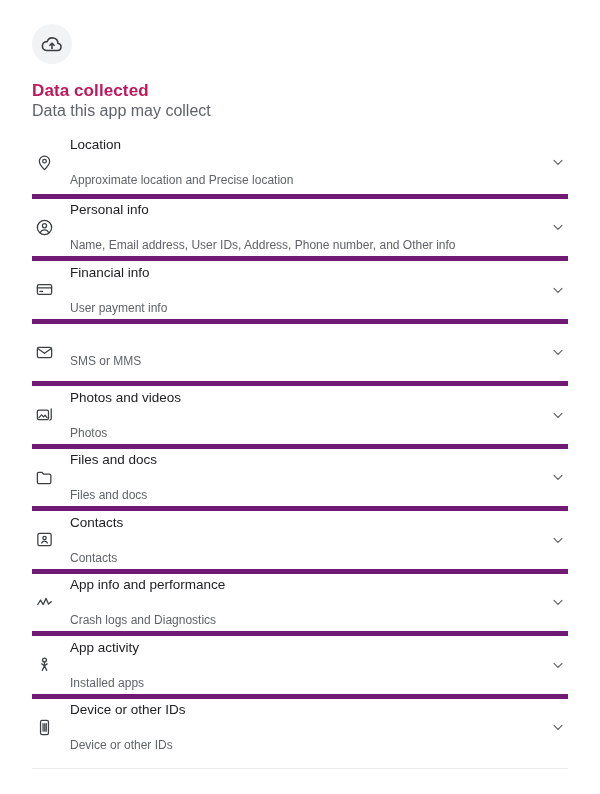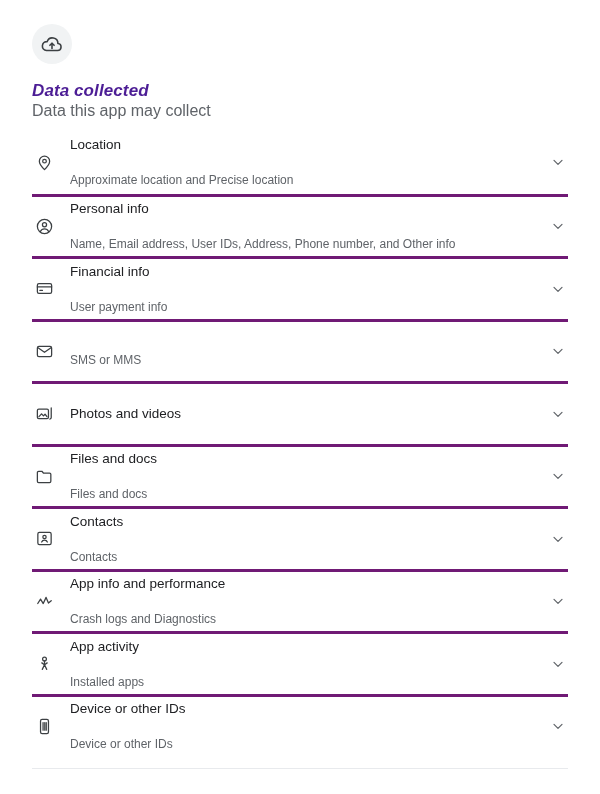--- a/index.html
+++ b/index.html
@@ -32,44 +32,43 @@
     align-items: center;
     justify-content: center;
   }
   .header-icon-wrap svg { display: block; }
   .title {
     position: absolute;
     left: 32px;
     top: 80px;
     font-size: 17px;
     font-weight: bold;
-    color: #4c1d95;
+    color: #be185d;
     letter-spacing: 0.1px;
     line-height: 22px;
-    font-style: italic;
   }
   .subtitle {
     position: absolute;
     left: 32px;
     top: 102px;
     font-size: 16px;
     color: #5f6368;
     line-height: 18px;
   }
   .list {
     position: absolute;
     left: 0;
     top: 131px;
     width: 600px;
   }
   .row {
     position: relative;
     height: 62.5px;
     margin: 0 32px;
-    border-top: 3px solid #701a75;
+    border-top: 5px solid #701a75;
     display: flex;
     align-items: center;
     cursor: pointer;
   }
   .row:first-child { border-top: none; }
   .row-icon {
     width: 24px;
     min-width: 24px;
     height: 24px;
     display: flex;
@@ -211,20 +210,21 @@
     <div class="row">
       <span class="row-icon">
         <svg width="19" height="19" viewBox="0 0 24 24" fill="none" stroke="#3c4043" stroke-width="1.6" stroke-linecap="round" stroke-linejoin="round">
           <rect x="3" y="6.5" width="14" height="12" rx="1.8"></rect>
           <path d="M20.5 5v12.2a1.8 1.8 0 0 1-1.8 1.8"></path>
           <path d="m5 16 3.3-3.6 2.4 2.6 2-2.2 2.4 3.2"></path>
         </svg>
       </span>
       <span class="row-text">
         <span class="row-title">Photos and videos</span>
+        <span class="row-sub">Photos</span>
       </span>
       <span class="chevron">
         <svg width="16" height="16" viewBox="0 0 24 24" fill="none" stroke="#5f6368" stroke-width="1.8" stroke-linecap="round" stroke-linejoin="round">
             <path d="M6 9.5l6 6 6-6"></path>
           </svg>
       </span>
     </div>
 
     <div class="row">
       <span class="row-icon">

